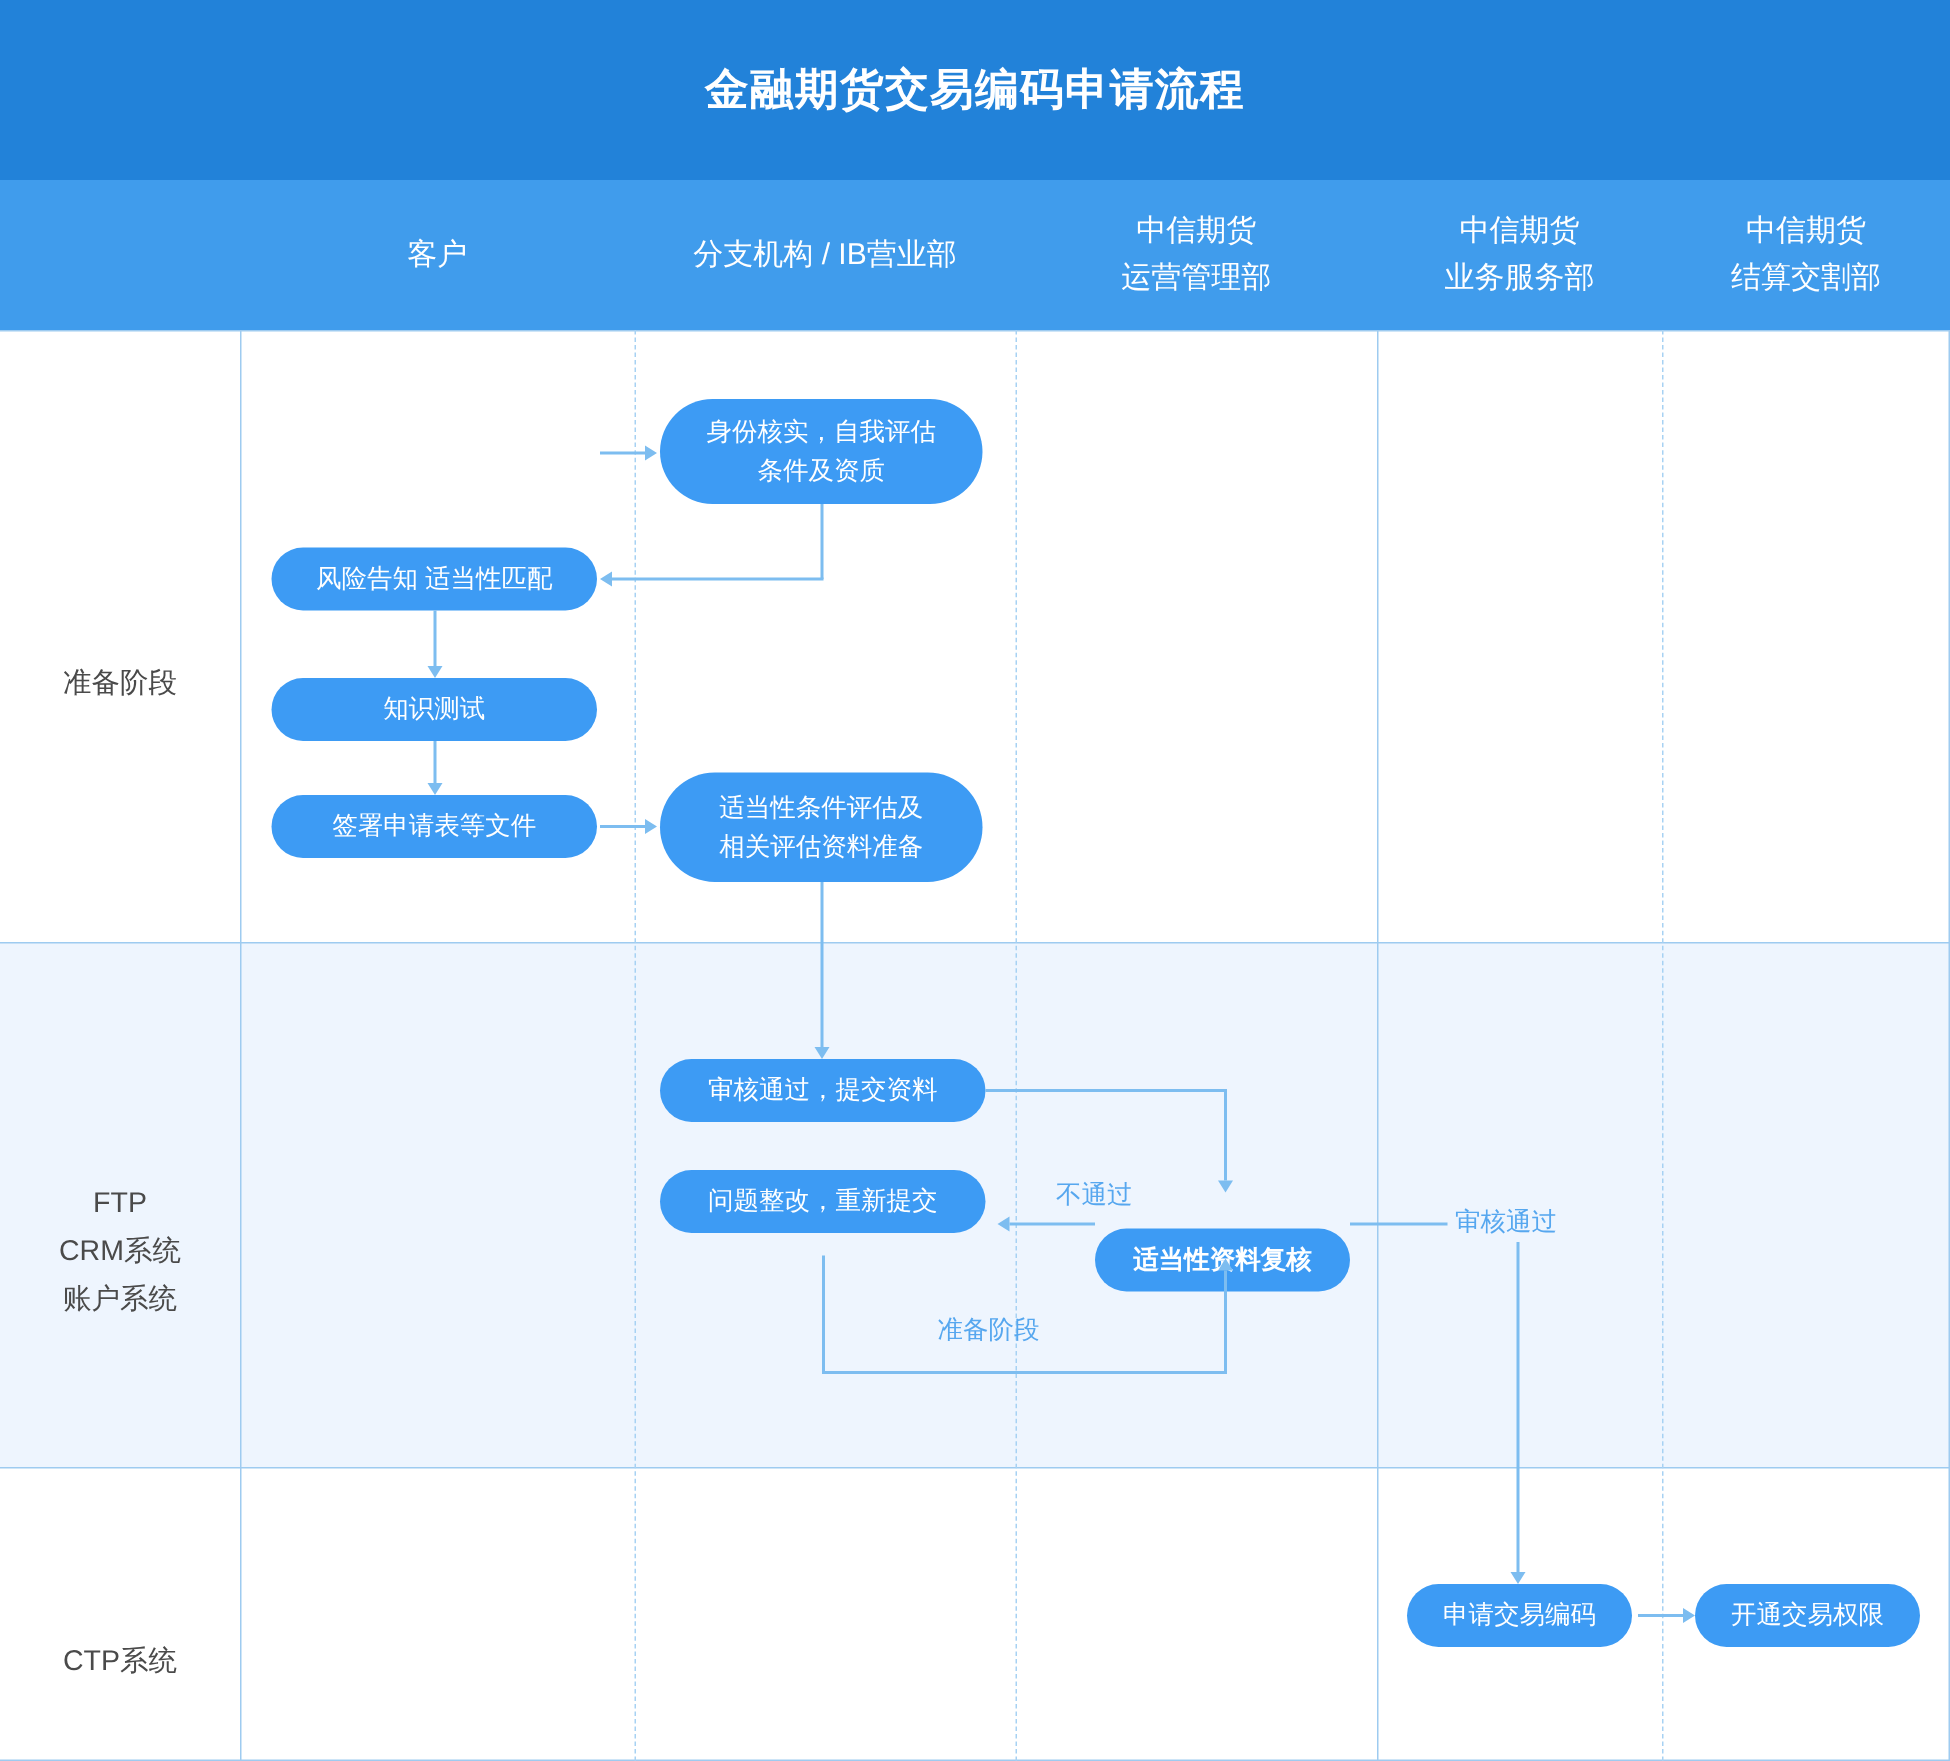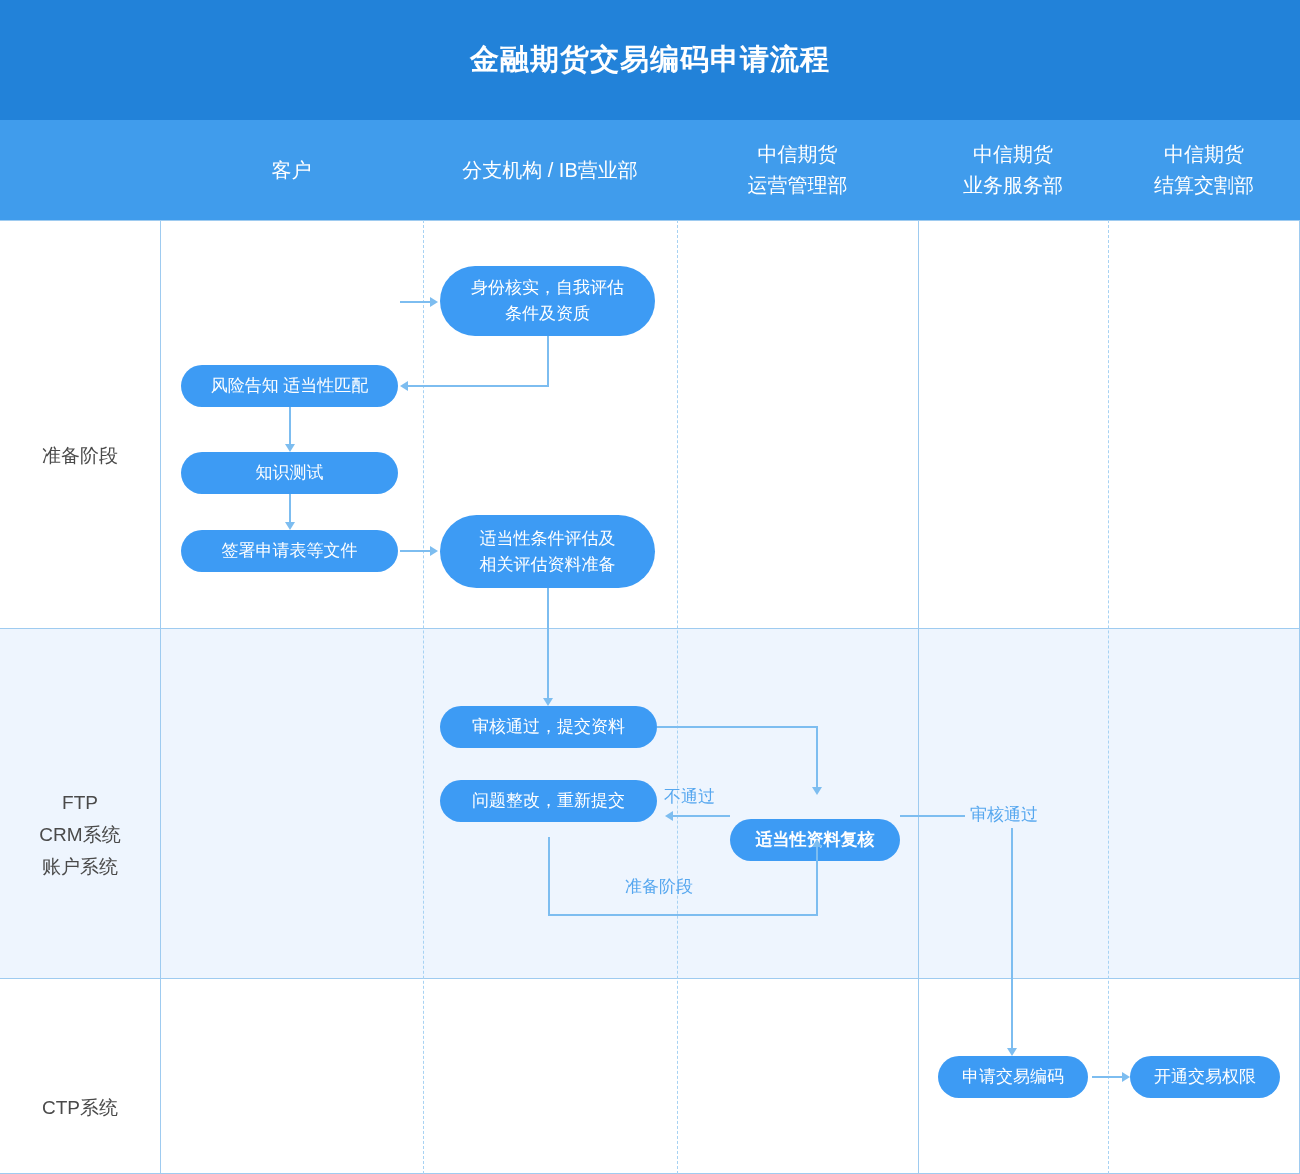--- a/index.html
+++ b/index.html
@@ -177,21 +177,21 @@
     <div class="node" style="left:440px; top:560px; width:217px; height:42px;">问题整改，重新提交</div>
 
     <div class="node" style="left:730px; top:599px; width:170px; height:42px;font-weight:bold;">适当性资料复核</div>
 
     <div class="seg-h" style="left:657px; top:506px; width:161px;"></div>
     <div class="seg-v" style="left:816px; top:506px; height:61px;"></div>
     <div class="arrow down" style="left:812px; top:567px;"></div>
 
     <div class="seg-h" style="left:673px; top:595px; width:57px;"></div>
     <div class="arrow left" style="left:665px; top:591px;"></div>
-    <div class="edge-label" style="left:664px; top:565px;">不通过</div>
+    <div class="edge-label" style="left:704px; top:565px;">不通过</div>
 
     <div class="seg-v" style="left:548px; top:617px; height:79px;"></div>
     <div class="seg-h" style="left:548px; top:694px; width:270px;"></div>
     <div class="seg-v" style="left:816px; top:627px; height:69px;"></div>
     <div class="arrow up" style="left:812px; top:619px;"></div>
     <div class="edge-label" style="left:625px; top:655px;">准备阶段</div>
 
     <div class="seg-h" style="left:900px; top:595px; width:65px;"></div>
     <div class="edge-label" style="left:970px; top:583px;">审核通过</div>
 

